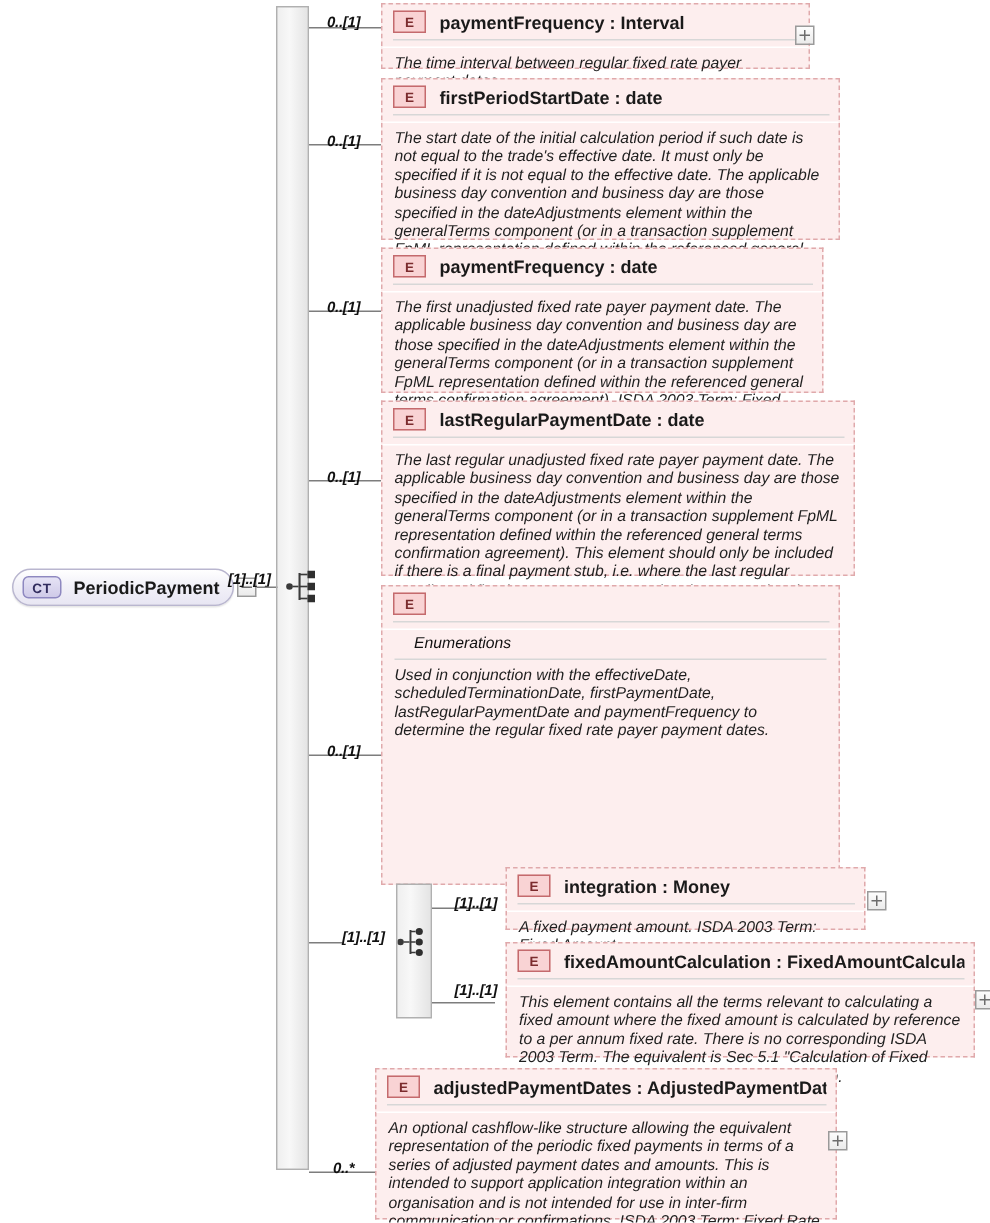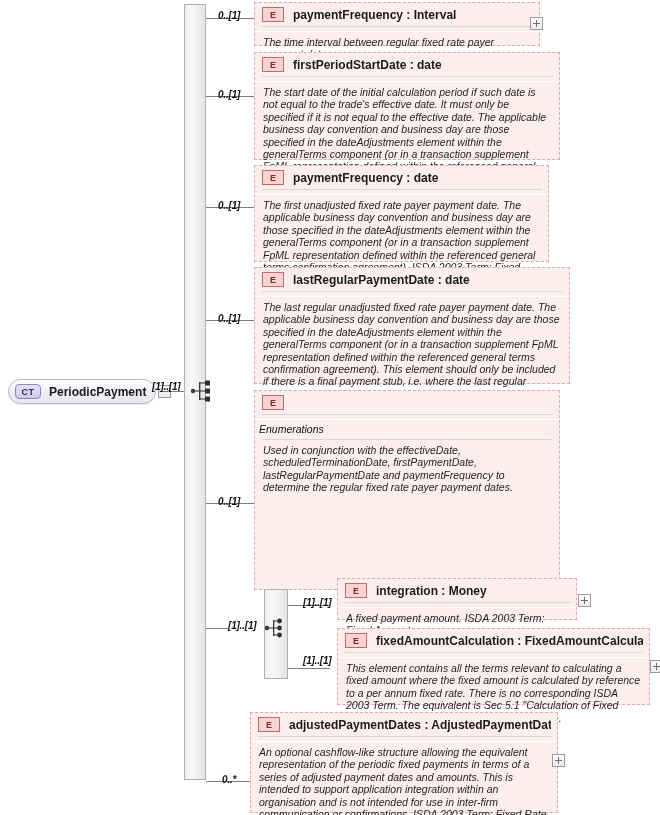--- a/index.html
+++ b/index.html
@@ -172,21 +172,21 @@
     padding: 4px 8px 6px 8px;
     font-size: 10.5px;
     font-style: italic;
     color: #1f1f1f;
     line-height: 12.4px;
   }
 
   
   .enum-wrap {
     display: flex;
-    padding: 3px 8px 2px 4px;
+    padding: 3px 8px 2px 21px;
     flex-direction: column;
   }
   .enum-label {
     font-size: 10.5px;
     font-style: italic;
     color: #111;
     flex: none;
     width: 82px;
   }
   .enum-list {

